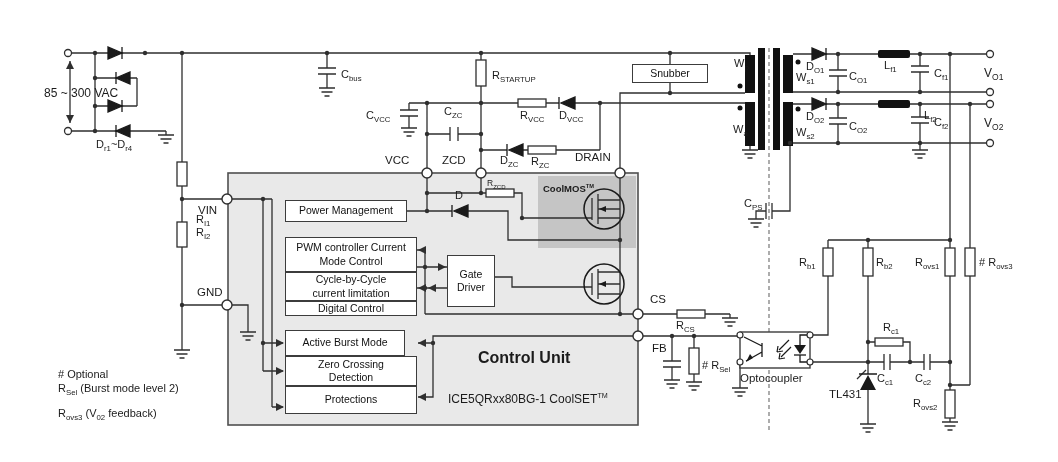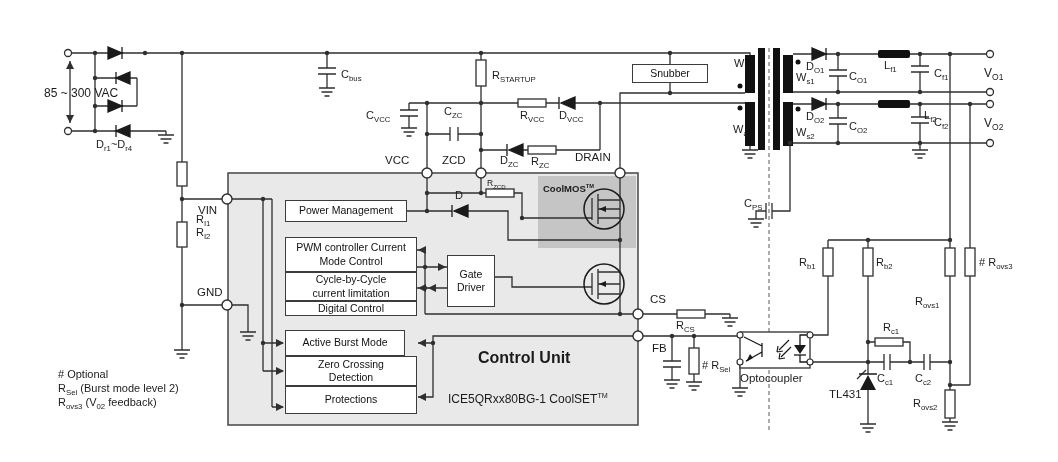--- a/index.html
+++ b/index.html
@@ -352,24 +352,24 @@
 <div class="lbl sz8" style="left:487px;top:179px;"><span>R</span><sub>ZCD</sub></div>
 <div class="lbl" style="left:455px;top:190px;"><span>D</span></div>
 <div class="lbl bold" style="left:478px;top:350px;">Control Unit</div>
 <div class="lbl sz12" style="left:448px;top:393px;"><span>ICE5QRxx80BG-1 CoolSET</span><sup>TM</sup></div>
 <div class="lbl" style="left:744px;top:198px;"><span>C</span><sub>PS</sub></div>
 <div class="lbl" style="left:676px;top:320px;"><span>R</span><sub>CS</sub></div>
 <div class="lbl" style="left:702px;top:360px;"><span># R</span><sub>Sel</sub></div>
 <div class="lbl pin" style="left:740px;top:373px;">Optocoupler</div>
 <div class="lbl" style="left:799px;top:257px;"><span>R</span><sub>b1</sub></div>
 <div class="lbl" style="left:876px;top:257px;"><span>R</span><sub>b2</sub></div>
-<div class="lbl" style="left:915px;top:257px;margin-top:39px;"><span>R</span><sub>ovs1</sub></div>
+<div class="lbl" style="left:915px;top:257px;"><span>R</span><sub>ovs1</sub></div>
 <div class="lbl" style="left:979px;top:257px;"><span># R</span><sub>ovs3</sub></div>
 <div class="lbl" style="left:883px;top:322px;"><span>R</span><sub>c1</sub></div>
 <div class="lbl" style="left:877px;top:373px;"><span>C</span><sub>c1</sub></div>
 <div class="lbl" style="left:915px;top:373px;"><span>C</span><sub>c2</sub></div>
 <div class="lbl pin" style="left:829px;top:389px;">TL431</div>
 <div class="lbl" style="left:913px;top:398px;"><span>R</span><sub>ovs2</sub></div>
 <div class="lbl" style="left:58px;top:369px;"><span># Optional</span></div>
 <div class="lbl" style="left:58px;top:383px;"><span>R</span><sub>Sel</sub><span> (Burst mode level 2)</span></div>
-<div class="lbl" style="left:58px;top:397px;text-align:center;"><span>R</span><sub>ovs3</sub><span> (V</span><sub>02</sub><span> feedback)</span></div>
+<div class="lbl" style="left:58px;top:408px;text-align:center;"><span>R</span><sub>ovs3</sub><span> (V</span><sub>02</sub><span> feedback)</span></div>
 
 </div>
 
 </body></html>

